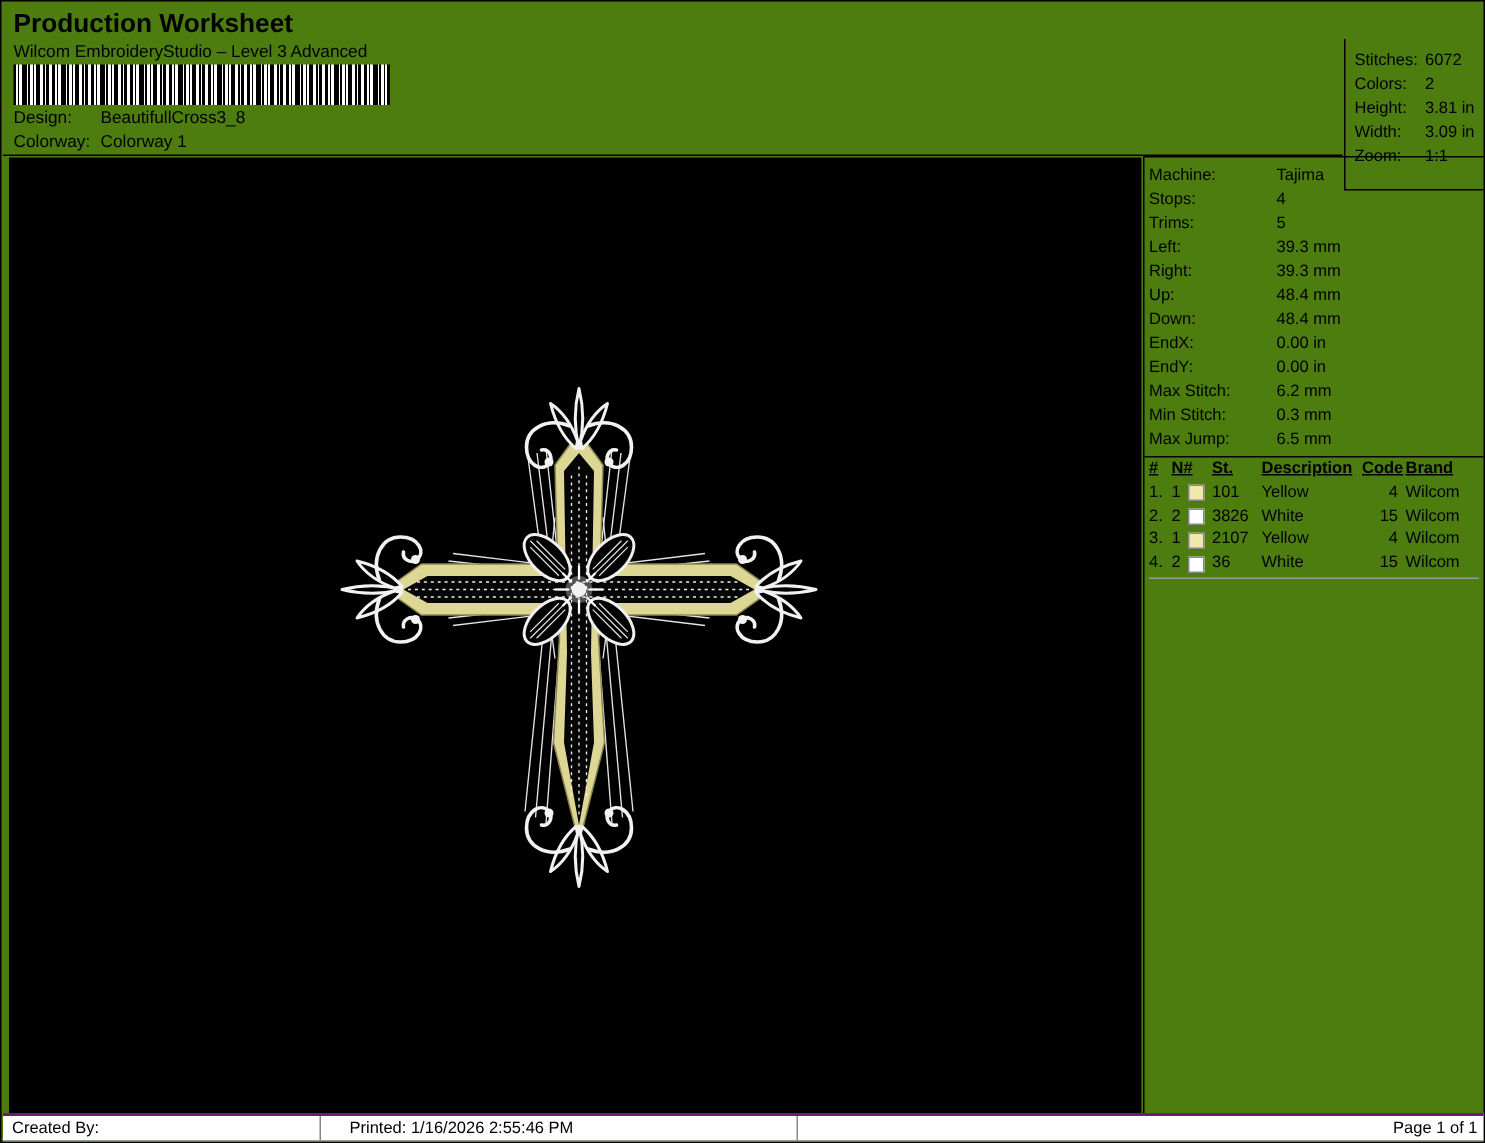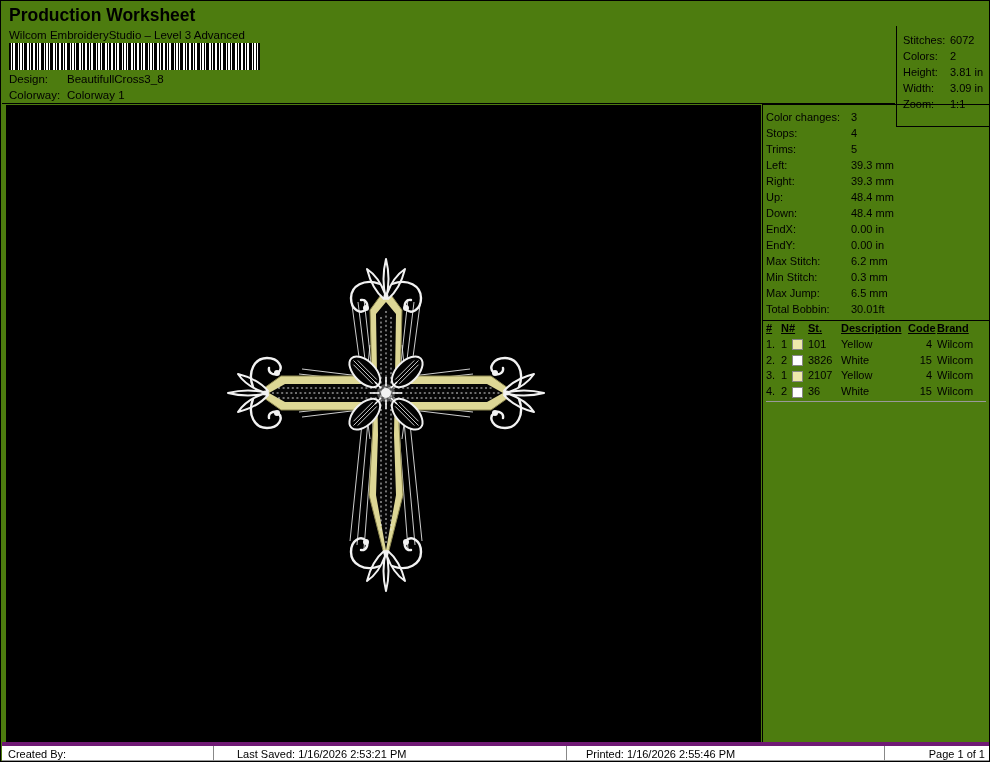--- a/index.html
+++ b/index.html
@@ -51,21 +51,21 @@
   .sc-n{width:11px;}
   .sc-sw{width:16px;display:flex;align-items:center;}
   .swatch{width:9px;height:9px;border:1px solid #888;display:inline-block;}
   .sc-st{width:27px;text-align:left;}
   .sc-desc{width:67px;padding-left:6px;}
   .sc-code{width:24px;text-align:right;}
   .sc-brand{padding-left:5px;}
   .ss-body{border-bottom:1px solid #999;padding-bottom:1px;width:220px;}
 
   
-  .footer{position:absolute;left:1px;top:741px;width:988px;height:19px;border-top:4px solid #701a75;display:flex;font-size:11px;background:#fff;box-sizing:border-box;justify-content:space-between;}
+  .footer{position:absolute;left:1px;top:741px;width:988px;height:19px;border-top:2px solid #701a75;display:flex;font-size:11px;background:#fff;box-sizing:border-box;justify-content:space-between;}
   .fc{line-height:17px;box-sizing:border-box;border-bottom:1px solid #999;}
   .fc1{width:212px;padding-left:6px;border-right:1px solid #888;}
   .fc2{width:353px;padding-left:23px;border-right:1px solid #888;}
   .fc3{width:318px;padding-left:19px;border-right:1px solid #888;}
   .fc4{flex:1;text-align:right;padding-right:5px;}
 </style>
 </head>
 <body>
 
 <div class="page">
@@ -188,22 +188,22 @@
             <line x1="-5" y1="-5" x2="-11" y2="-11"></line>
           <circle class="glow" cx="0" cy="0" r="9"></circle>
           <circle class="wf" cx="0" cy="0" r="5"></circle>
         </g>
       </g>
     </svg>
   </div>
 
   <div class="panel">
     <div class="mrow">
-        <span class="ml">Color changes:</span>
-        <span>3</span>
+        <span class="ml">Machine:</span>
+        <span>Tajima</span>
       </div>
     <div class="mrow">
         <span class="ml">Stops:</span>
         <span>4</span>
       </div>
     <div class="mrow">
         <span class="ml">Trims:</span>
         <span>5</span>
       </div>
     <div class="mrow">
@@ -234,24 +234,20 @@
         <span class="ml">Max Stitch:</span>
         <span>6.2 mm</span>
       </div>
     <div class="mrow">
         <span class="ml">Min Stitch:</span>
         <span>0.3 mm</span>
       </div>
     <div class="mrow">
         <span class="ml">Max Jump:</span>
         <span>6.5 mm</span>
-      </div>
-    <div class="mrow">
-        <span class="ml">Total Bobbin:</span>
-        <span>30.01ft</span>
       </div>
 
     <div class="stopseq">
       <div class="ss-head">
         <span class="sc-num">#</span>
         <span class="sc-n">N#</span>
         <span class="sc-sw"></span>
         <span class="sc-st">St.</span>
         <span class="sc-desc">Description</span>
         <span class="sc-code">Code</span>
@@ -301,18 +297,17 @@
           <span class="sc-desc">White</span>
           <span class="sc-code">15</span>
           <span class="sc-brand">Wilcom</span>
         </div>
       </div>
     </div>
   </div>
 
   <div class="footer">
     <div class="fc fc1">Created By:</div>
-    <div class="fc fc2">Last Saved: 1/16/2026 2:53:21 PM</div>
     <div class="fc fc3">Printed: 1/16/2026 2:55:46 PM</div>
     <div class="fc fc4">Page 1 of 1</div>
   </div>
 
 </div>
 
 </body></html>

